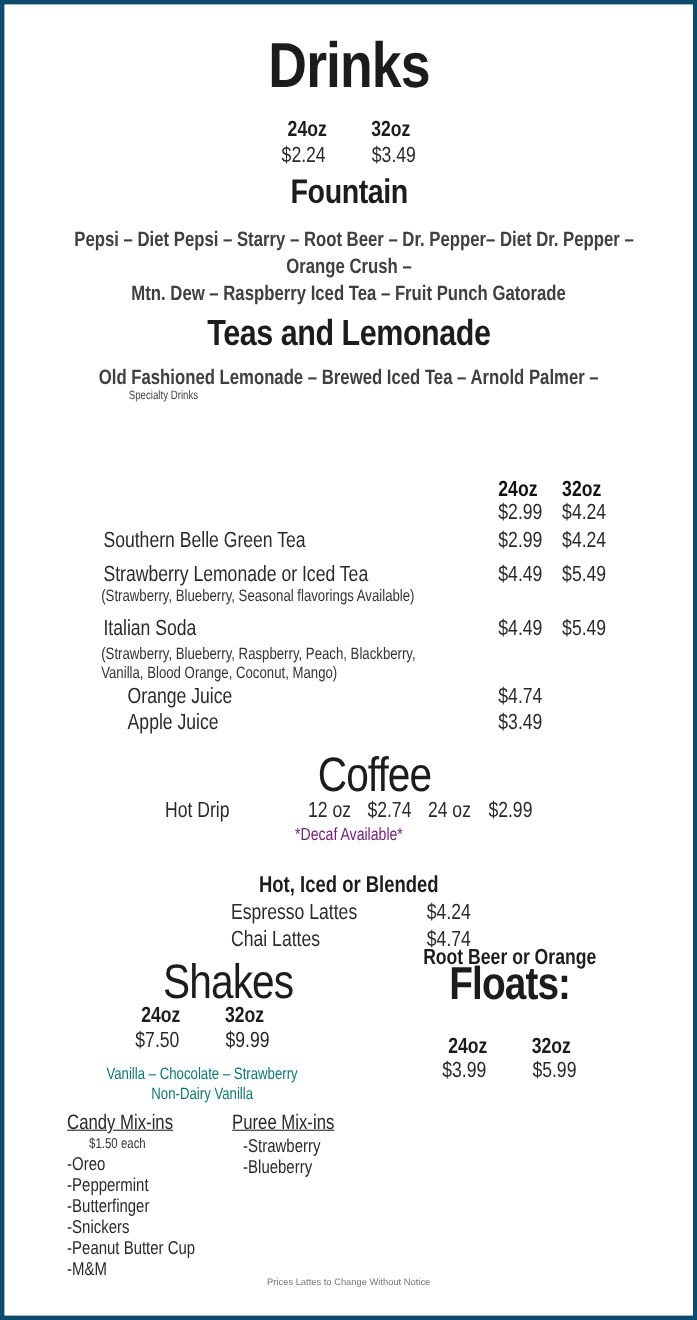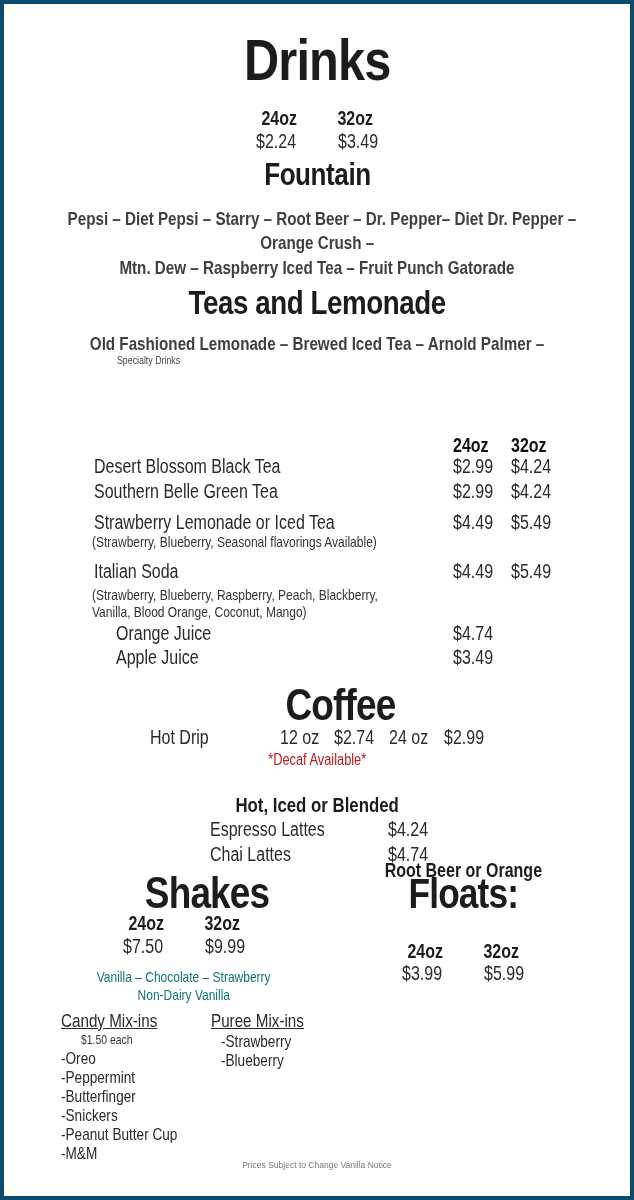--- a/index.html
+++ b/index.html
@@ -18,28 +18,28 @@
   .line { position:absolute; left:0; right:0; text-align:center; white-space:nowrap; }
   
   .cx { display:inline-block; transform:scaleX(0.80); transform-origin:50% 50%; white-space:nowrap; }
   .lx { display:inline-block; transform:scaleX(0.80); transform-origin:0 50%; white-space:nowrap; }
   .hx { display:inline-block; transform:scaleX(0.84); transform-origin:50% 50%; white-space:nowrap; }
 
   .h1    { font-size:58px; font-weight:bold; letter-spacing:-1px; }
   .h2    { font-size:33px; font-weight:bold; letter-spacing:-0.5px; }
   .h2s   { font-size:31px; font-weight:bold; letter-spacing:-0.5px; }
   .h2xl  { font-size:35px; font-weight:bold; letter-spacing:-0.5px; }
-  .h3    { font-size:44px; font-weight:bold; letter-spacing:-1px;padding-left:46px; }
+  .h3    { font-size:44px; font-weight:normal; letter-spacing:-1px;padding-left:46px; }
   .h3f   { font-size:42px; font-weight:bold; letter-spacing:-1px; }
   .bold20{ font-size:20px; font-weight:bold; }
   .bold21{ font-size:21px; font-weight:bold; }
   .body19{ font-size:19px; color:#404040;font-weight:bold; }
   .body20{ font-size:20px; color:#2a2a2a; }
   .note15{ font-size:15px; color:#0f766e; }
-  .note16{ font-size:16px; color:#b91c1c; }
+  .note16{ font-size:16px; color:#701a75; }
   .tiny11{ font-size:11px; color:#444; }
   .tiny13{ font-size:13px; color:#333; }
   .item17{ font-size:17px; color:#2a2a2a; }
   .foot8 { font-size:8.5px; color:#777; }
 
   .pair { display:flex; justify-content:center; gap:32px; }
 
   .trow { position:absolute; left:0; width:100%; height:24px; font-size:20px; color:#2a2a2a; }
   .trow .name { position:absolute; left:90px; }
   .trow.indent .name { left:112px; }
@@ -97,21 +97,20 @@
     <span class="lx">Specialty Drinks</span>
   </div>
 
 
   <div class="trow thead" style="top:430px">
     <span class="p24"><span class="lx">24oz</span></span>
     <span class="p32"><span class="lx">32oz</span></span>
   </div>
 
   <div class="trow" style="top:451px">
-    <span class="name"><span class="lx">Desert Blossom Black Tea</span></span>
     <span class="p24"><span class="lx">$2.99</span></span>
     <span class="p32"><span class="lx">$4.24</span></span>
   </div>
   <div class="trow" style="top:476px">
     <span class="name"><span class="lx">Southern Belle Green Tea</span></span>
     <span class="p24"><span class="lx">$2.99</span></span>
     <span class="p32"><span class="lx">$4.24</span></span>
   </div>
   <div class="trow" style="top:507px">
     <span class="name"><span class="lx">Strawberry Lemonade or Iced Tea</span></span>
@@ -222,16 +221,16 @@
 
   <div class="mixcol" style="top:1006px; left:207px">
     <div class="item17" style="font-size:19px; height:22px">
       <span class="lx underline">Puree Mix-ins</span>
     </div>
     <div class="mixitem item17" style="padding-left:10px"><span class="lx">-Strawberry</span></div>
     <div class="mixitem item17" style="padding-left:10px"><span class="lx">-Blueberry</span></div>
   </div>
 
   <div class="line foot8" style="top:1156px">
-    <span>Prices Subject to Change Vanilla Notice</span>
+    <span>Prices Lattes to Change Without Notice</span>
   </div>
 
 </div>
 
 </body></html>

